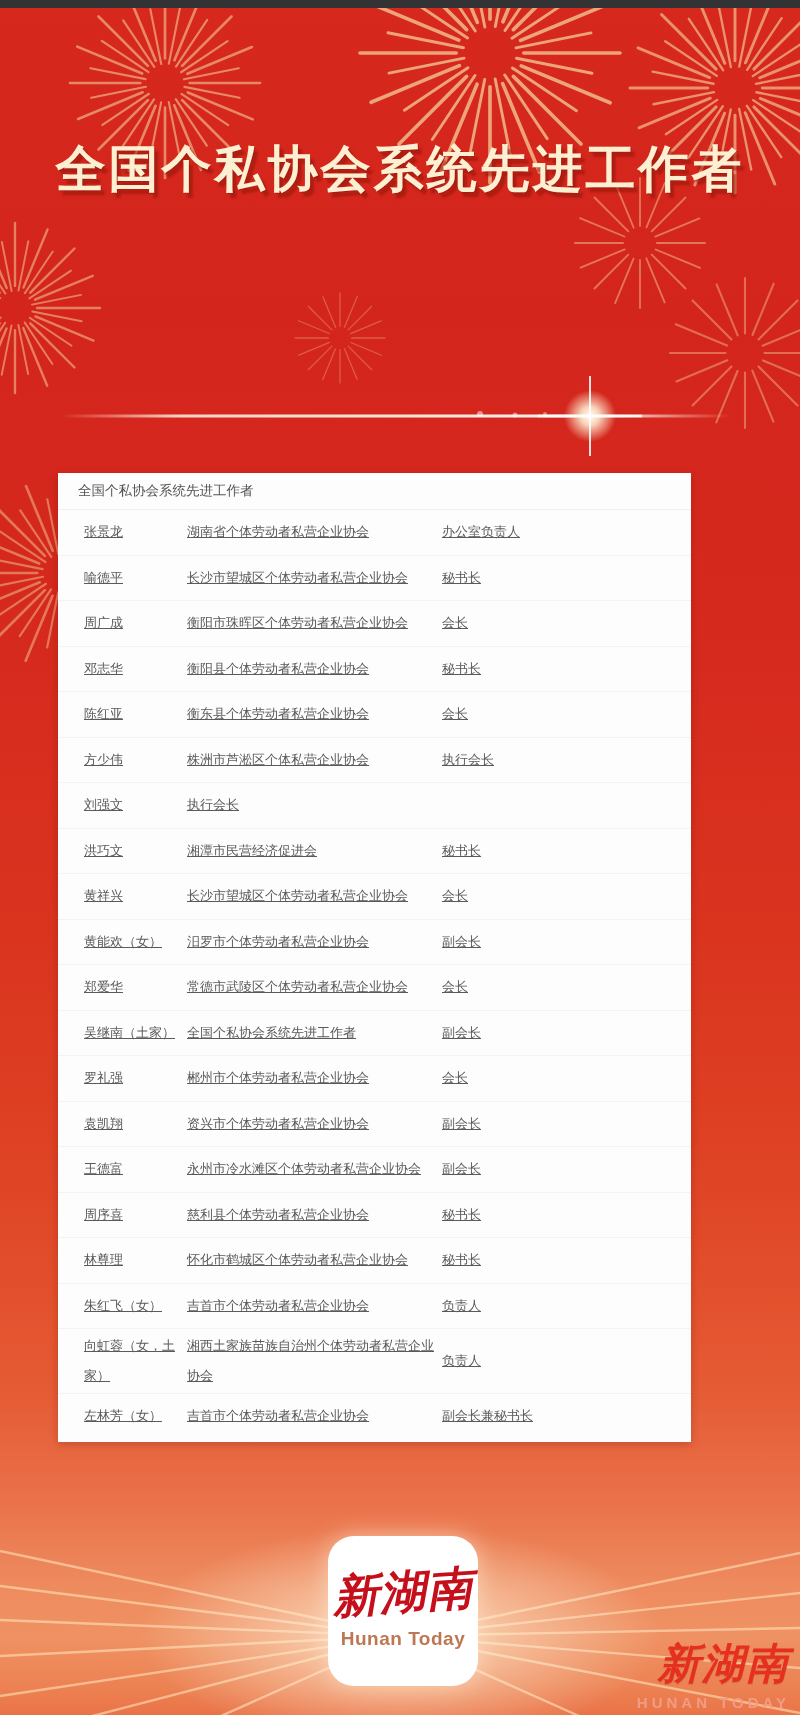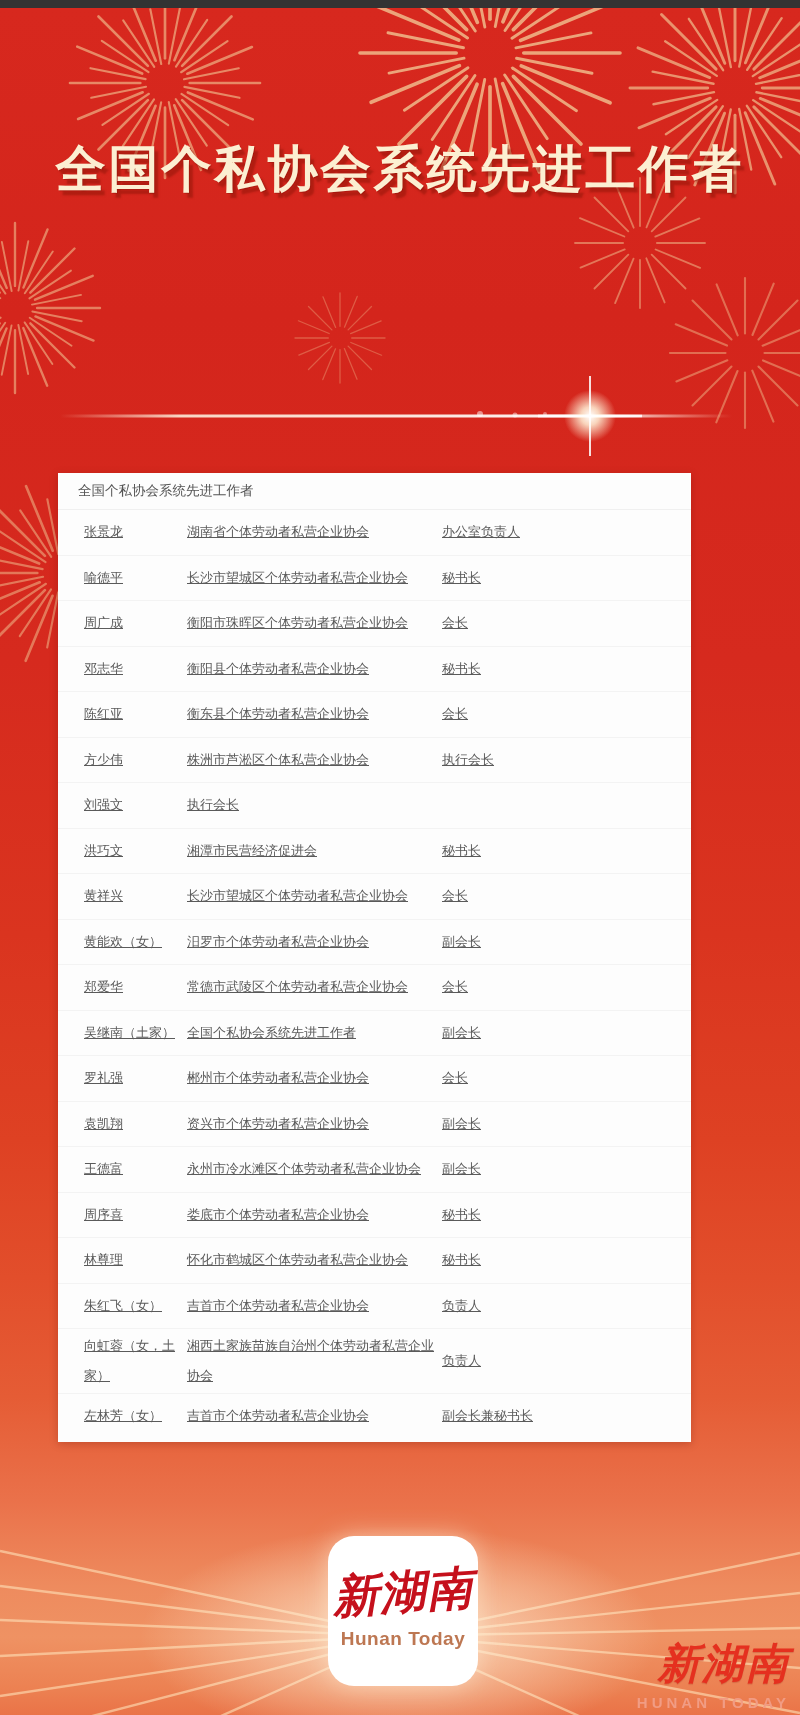--- a/index.html
+++ b/index.html
@@ -261,21 +261,21 @@
           <div class="cell cell-org">资兴市个体劳动者私营企业协会</div>
           <div class="cell cell-pos">副会长</div>
         </div>
         <div class="trow">
           <div class="cell cell-name">王德富</div>
           <div class="cell cell-org">永州市冷水滩区个体劳动者私营企业协会</div>
           <div class="cell cell-pos">副会长</div>
         </div>
         <div class="trow">
           <div class="cell cell-name">周序喜</div>
-          <div class="cell cell-org">娄底市个体劳动者私营企业协会</div>
+          <div class="cell cell-org">慈利县个体劳动者私营企业协会</div>
           <div class="cell cell-pos">秘书长</div>
         </div>
         <div class="trow">
           <div class="cell cell-name">林尊理</div>
           <div class="cell cell-org">怀化市鹤城区个体劳动者私营企业协会</div>
           <div class="cell cell-pos">秘书长</div>
         </div>
         <div class="trow">
           <div class="cell cell-name">朱红飞（女）</div>
           <div class="cell cell-org">吉首市个体劳动者私营企业协会</div>

